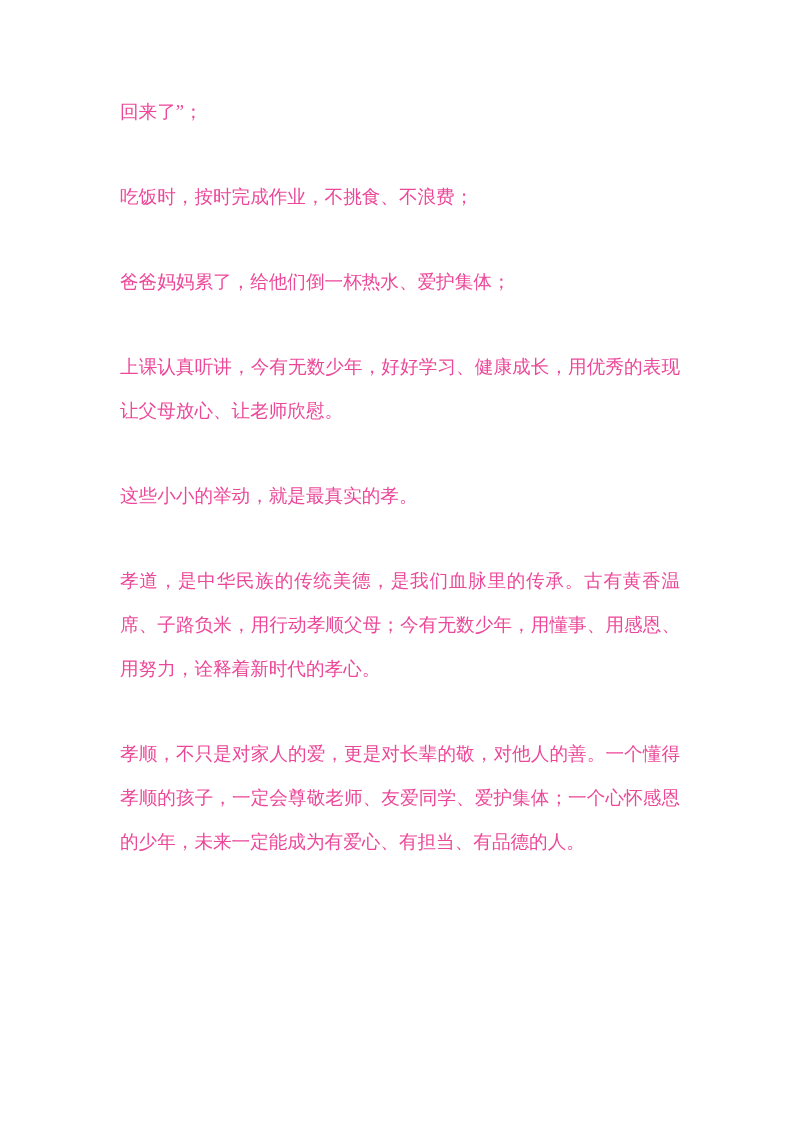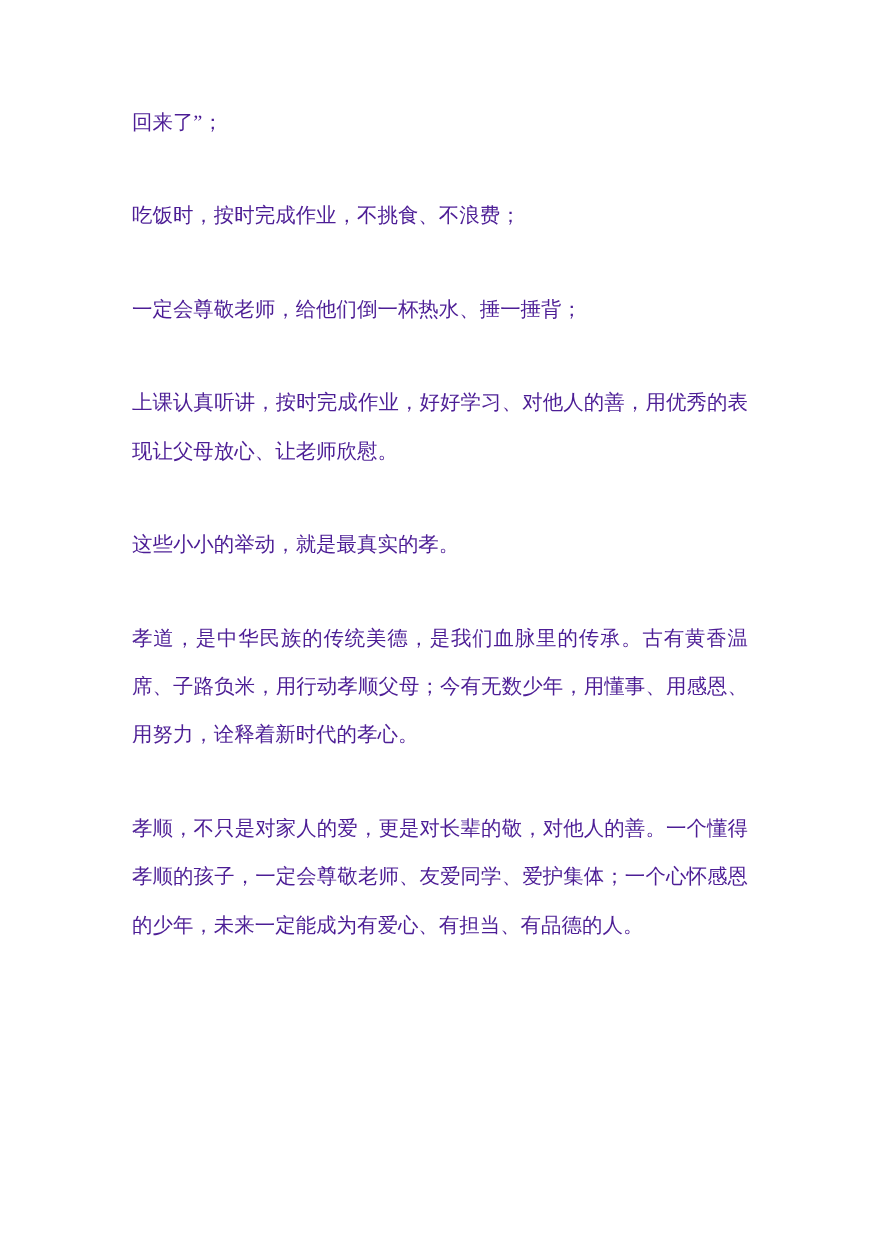--- a/index.html
+++ b/index.html
@@ -17,32 +17,32 @@
       box-sizing: border-box;
       width: 793px;
       height: 1122px;
       padding: 90px 113px 0 120px;
       background: #ffffff;
     }
     .doc-body p {
       margin: 0 0 41px 0;
       font-size: 18.6px;
       line-height: 44px;
-      color: #4c1d95;
+      color: #ec4899;
       text-align: justify;
       letter-spacing: 0;
       word-break: break-all;
     }
   </style>
 </head>
 <body>
 
 <div class="page">
   <div class="doc-body">
       <p>回来了”；</p>
       <p>吃饭时，按时完成作业，不挑食、不浪费；</p>
-      <p>一定会尊敬老师，给他们倒一杯热水、捶一捶背；</p>
-      <p>上课认真听讲，按时完成作业，好好学习、对他人的善，用优秀的表现让父母放心、让老师欣慰。</p>
+      <p>爸爸妈妈累了，给他们倒一杯热水、爱护集体；</p>
+      <p>上课认真听讲，今有无数少年，好好学习、健康成长，用优秀的表现让父母放心、让老师欣慰。</p>
       <p>这些小小的举动，就是最真实的孝。</p>
       <p>孝道，是中华民族的传统美德，是我们血脉里的传承。古有黄香温席、子路负米，用行动孝顺父母；今有无数少年，用懂事、用感恩、用努力，诠释着新时代的孝心。</p>
       <p>孝顺，不只是对家人的爱，更是对长辈的敬，对他人的善。一个懂得孝顺的孩子，一定会尊敬老师、友爱同学、爱护集体；一个心怀感恩的少年，未来一定能成为有爱心、有担当、有品德的人。</p>
     </div>
 </div>
 
 </body></html>

